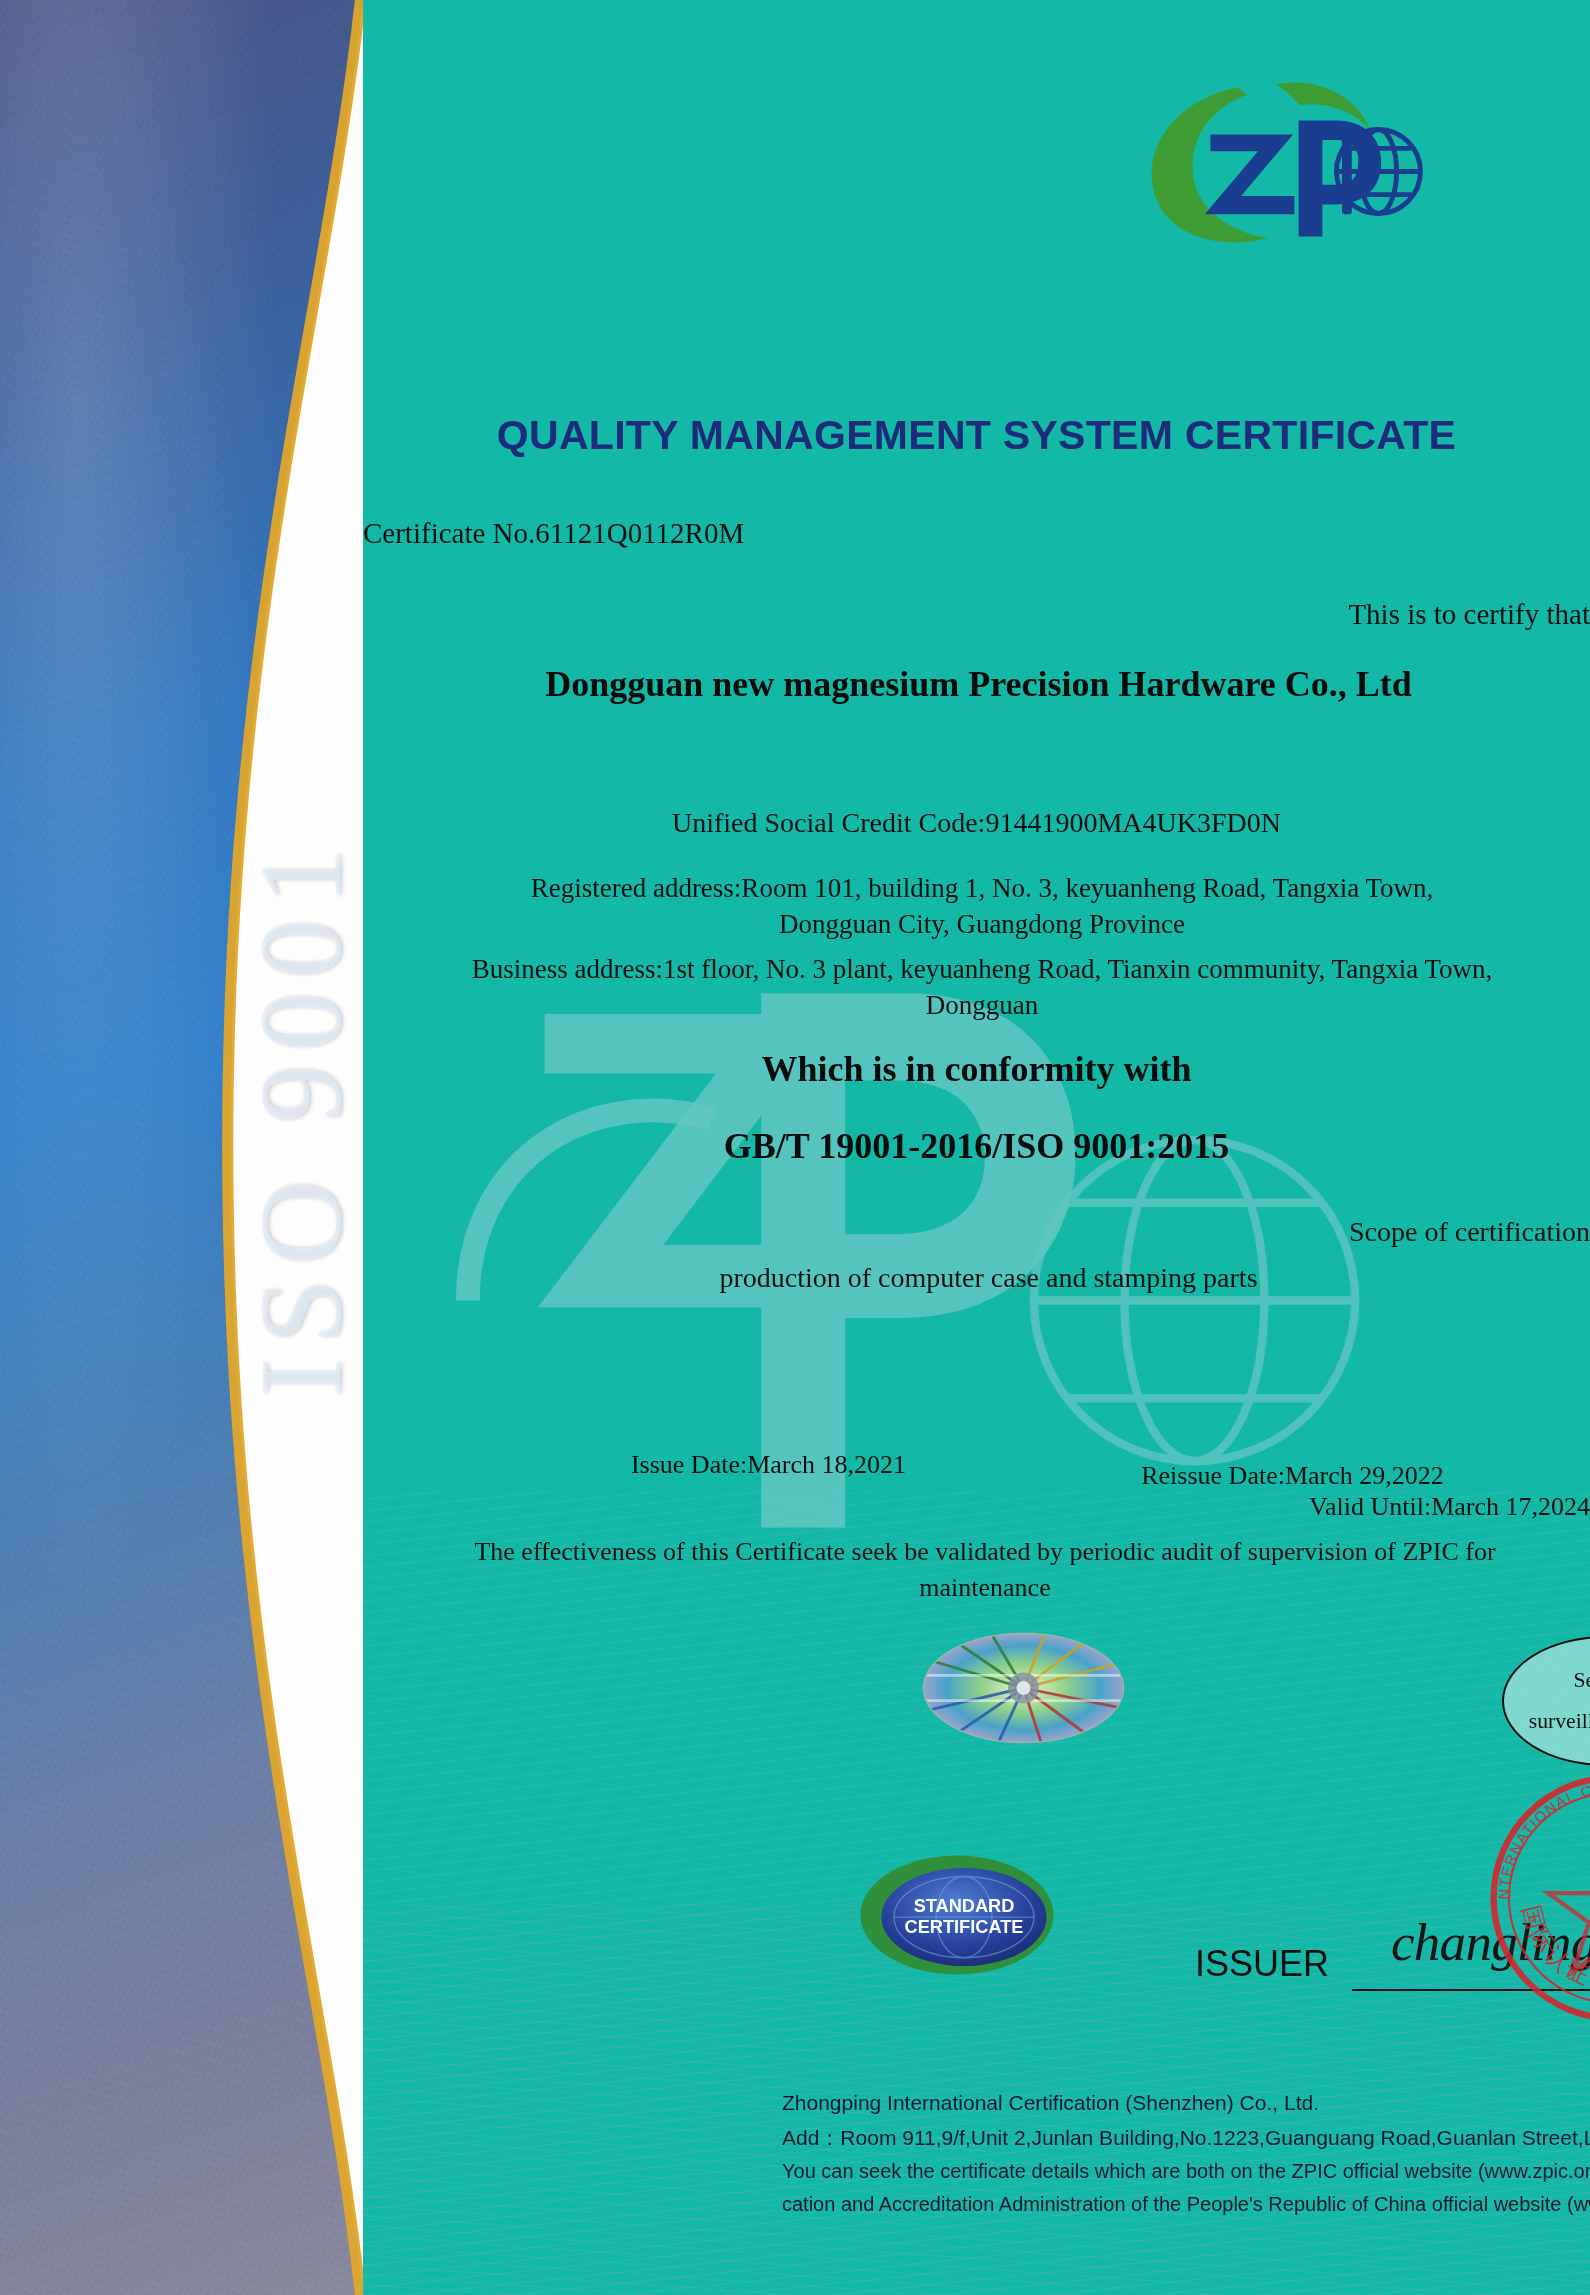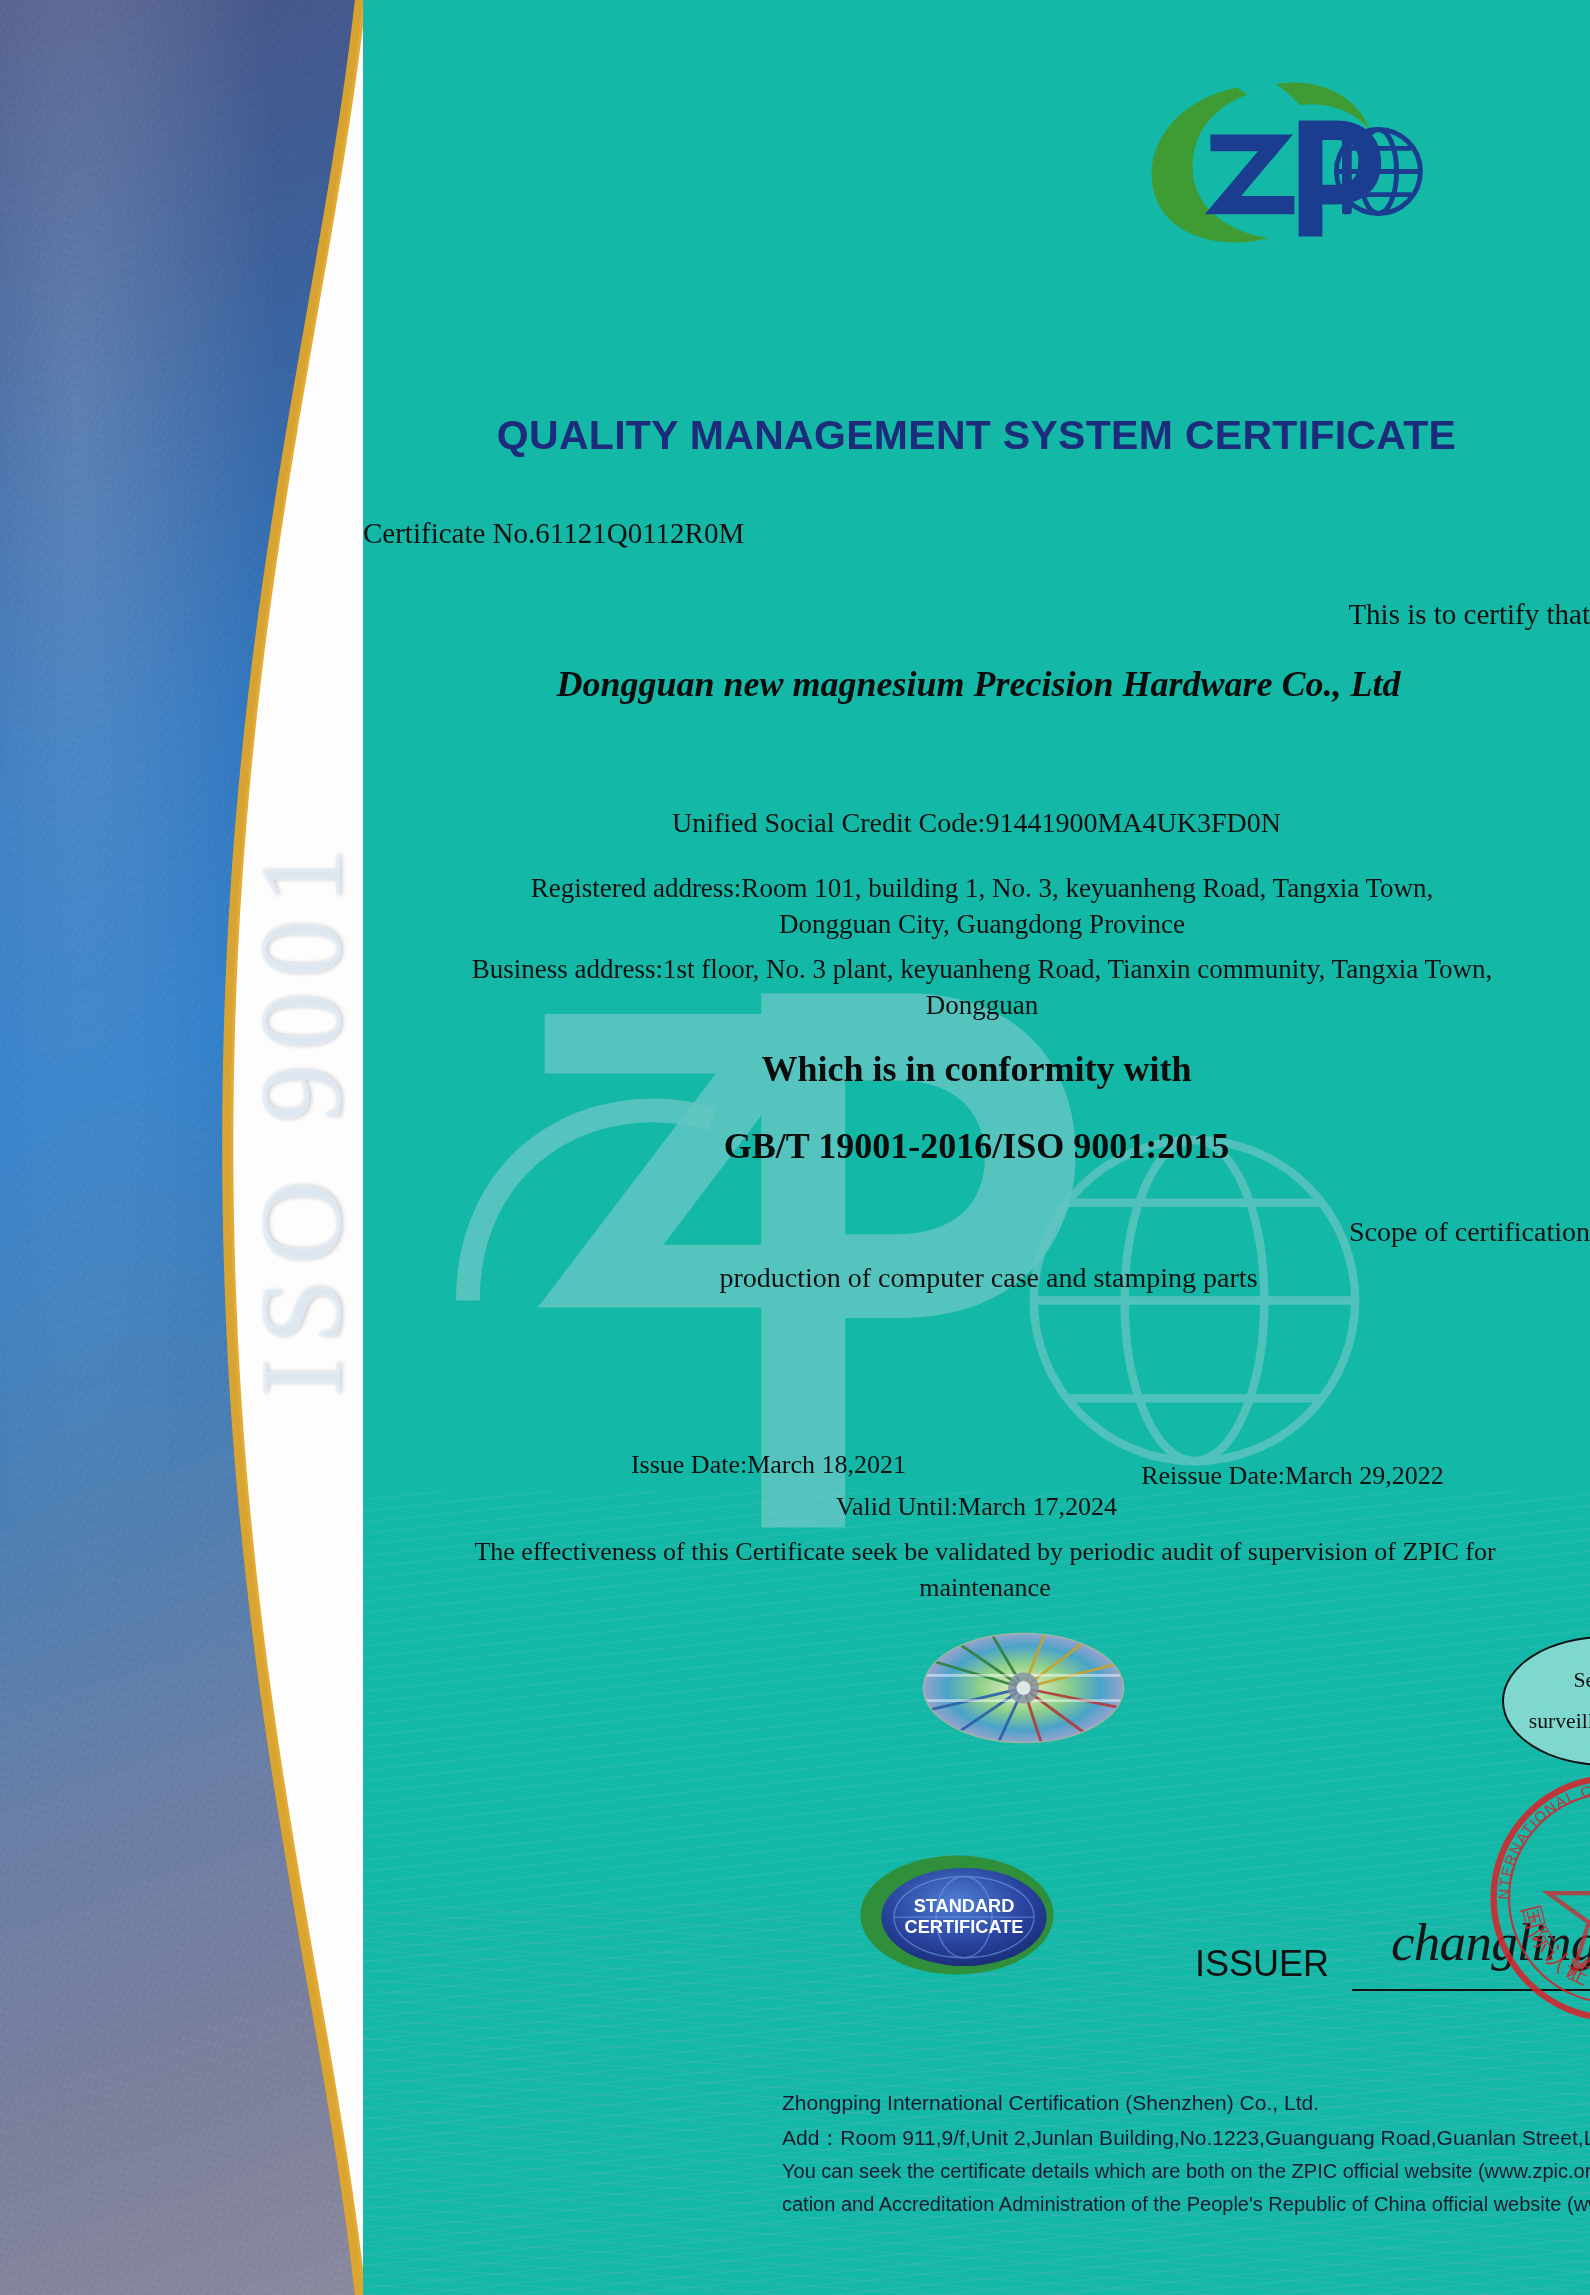--- a/index.html
+++ b/index.html
@@ -130,21 +130,20 @@
     color: #111;
   }
   .company {
     position: absolute;
     top: 661px; left: 182px; width: 867px;
     text-align: center;
     font-weight: bold;
     font-size: 36px;
     line-height: 1.28;
     color: #0c0c0c;
-    font-style: italic;
   }
   .uscc {
     position: absolute;
     top: 807px; left: 0; width: 1227px;
     text-align: center;
     font-size: 28px;
     color: #111;
   }
   .addr-reg {
     position: absolute;
@@ -203,21 +202,21 @@
   .reissue-date {
     position: absolute;
     top: 1461px; left: 699px; width: 461px;
     text-align: center;
     font-size: 26px;
     color: #111;
   }
   .valid-until {
     position: absolute;
     top: 1492px; left: 0; width: 1227px;
-    text-align: center;
+    text-align: right;
     font-size: 26px;
     color: #111;
   }
   .effectiveness {
     position: absolute;
     top: 1534px; left: 77px; width: 1090px;
     text-align: center;
     font-size: 26px;
     line-height: 1.4;
     color: #111;

